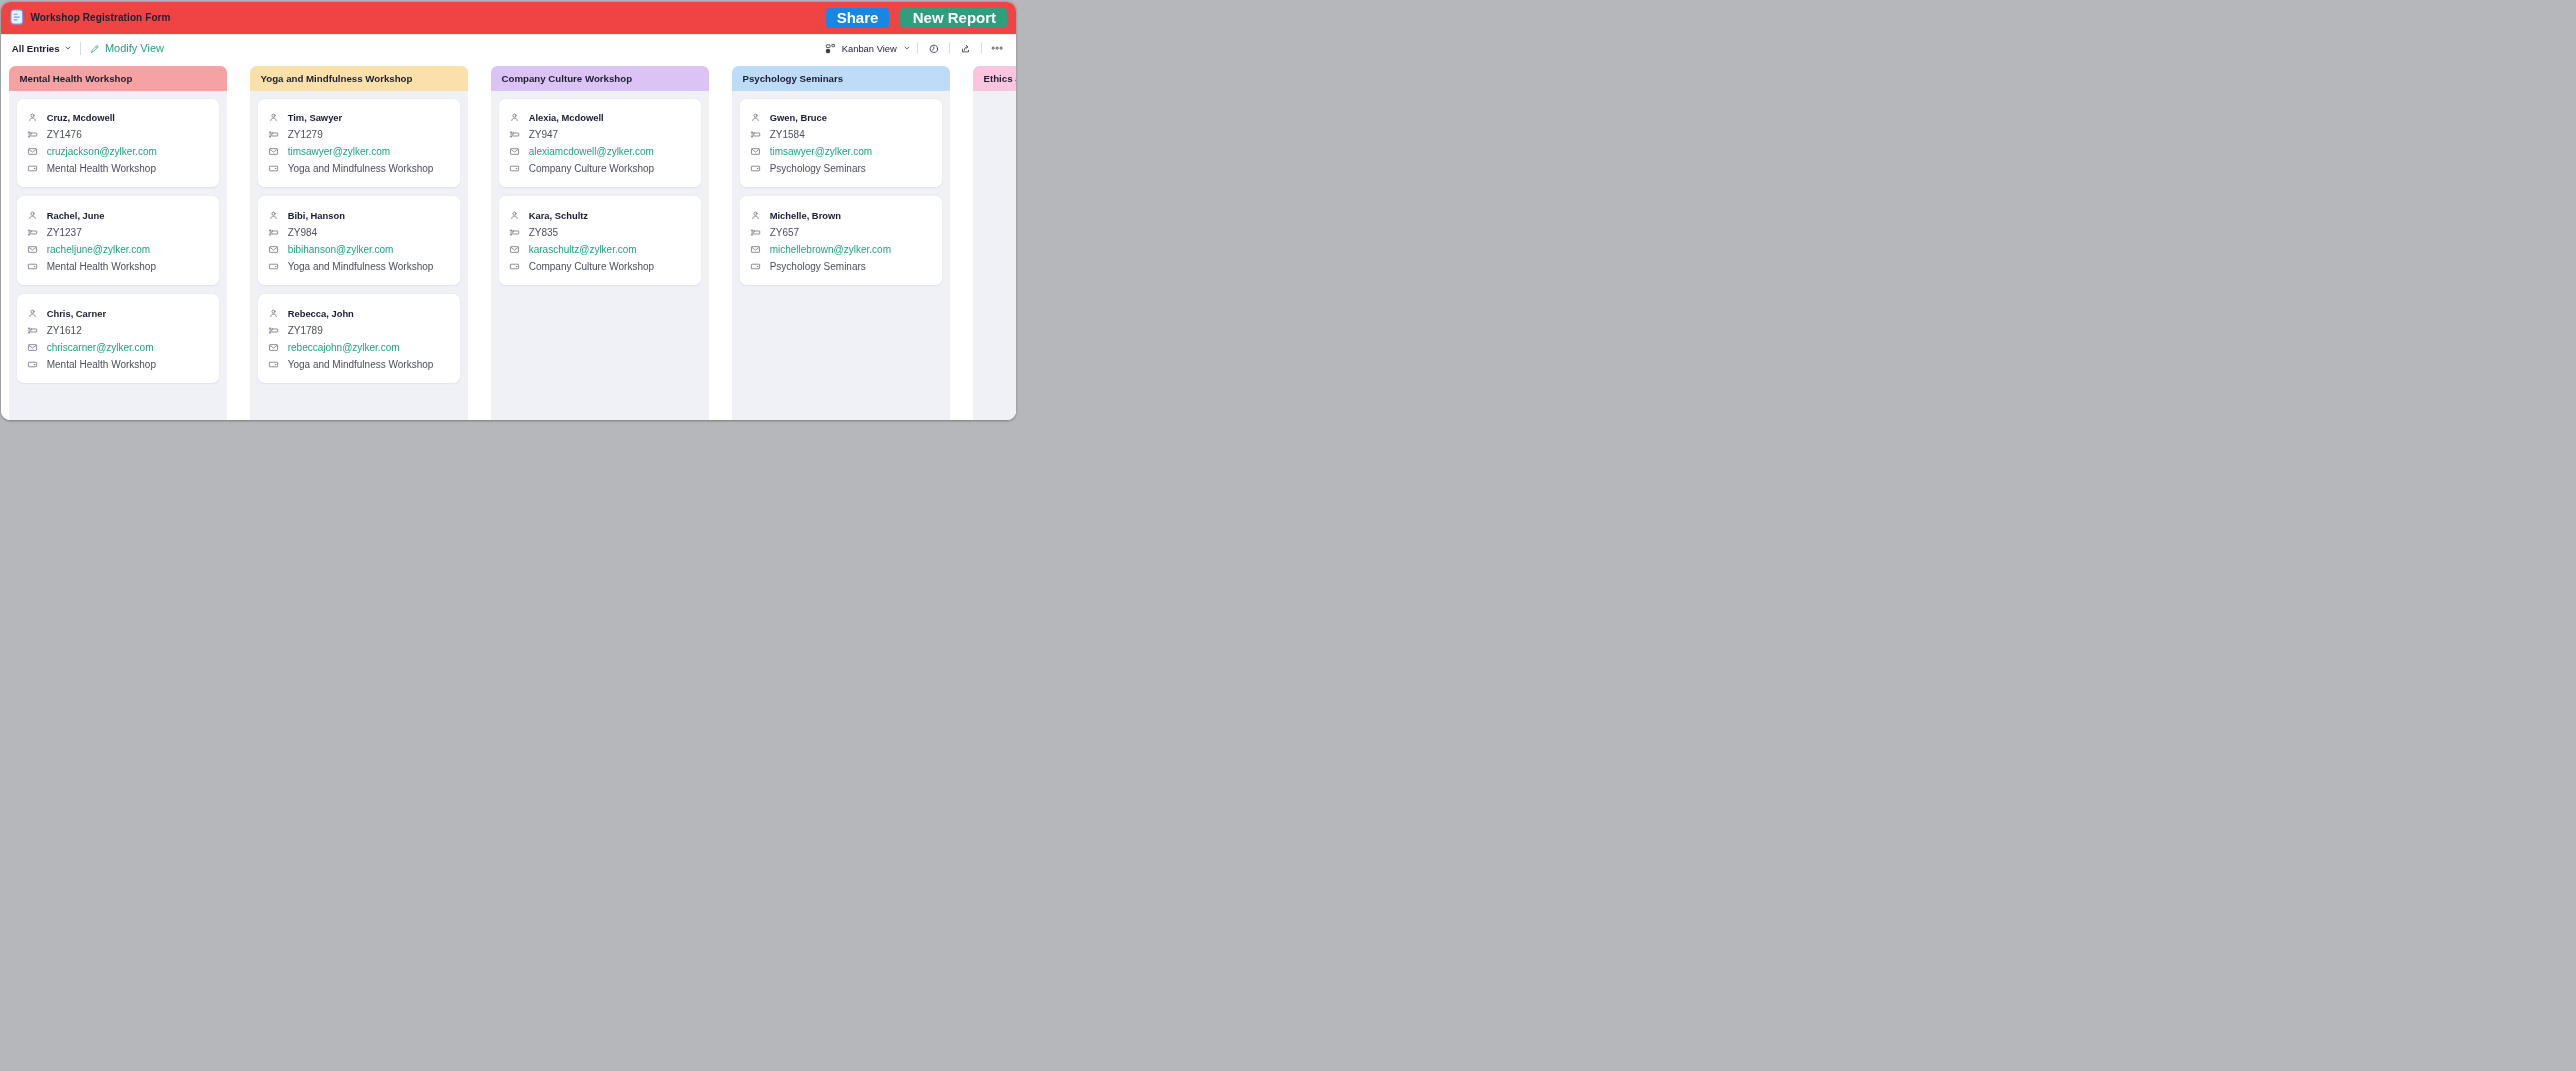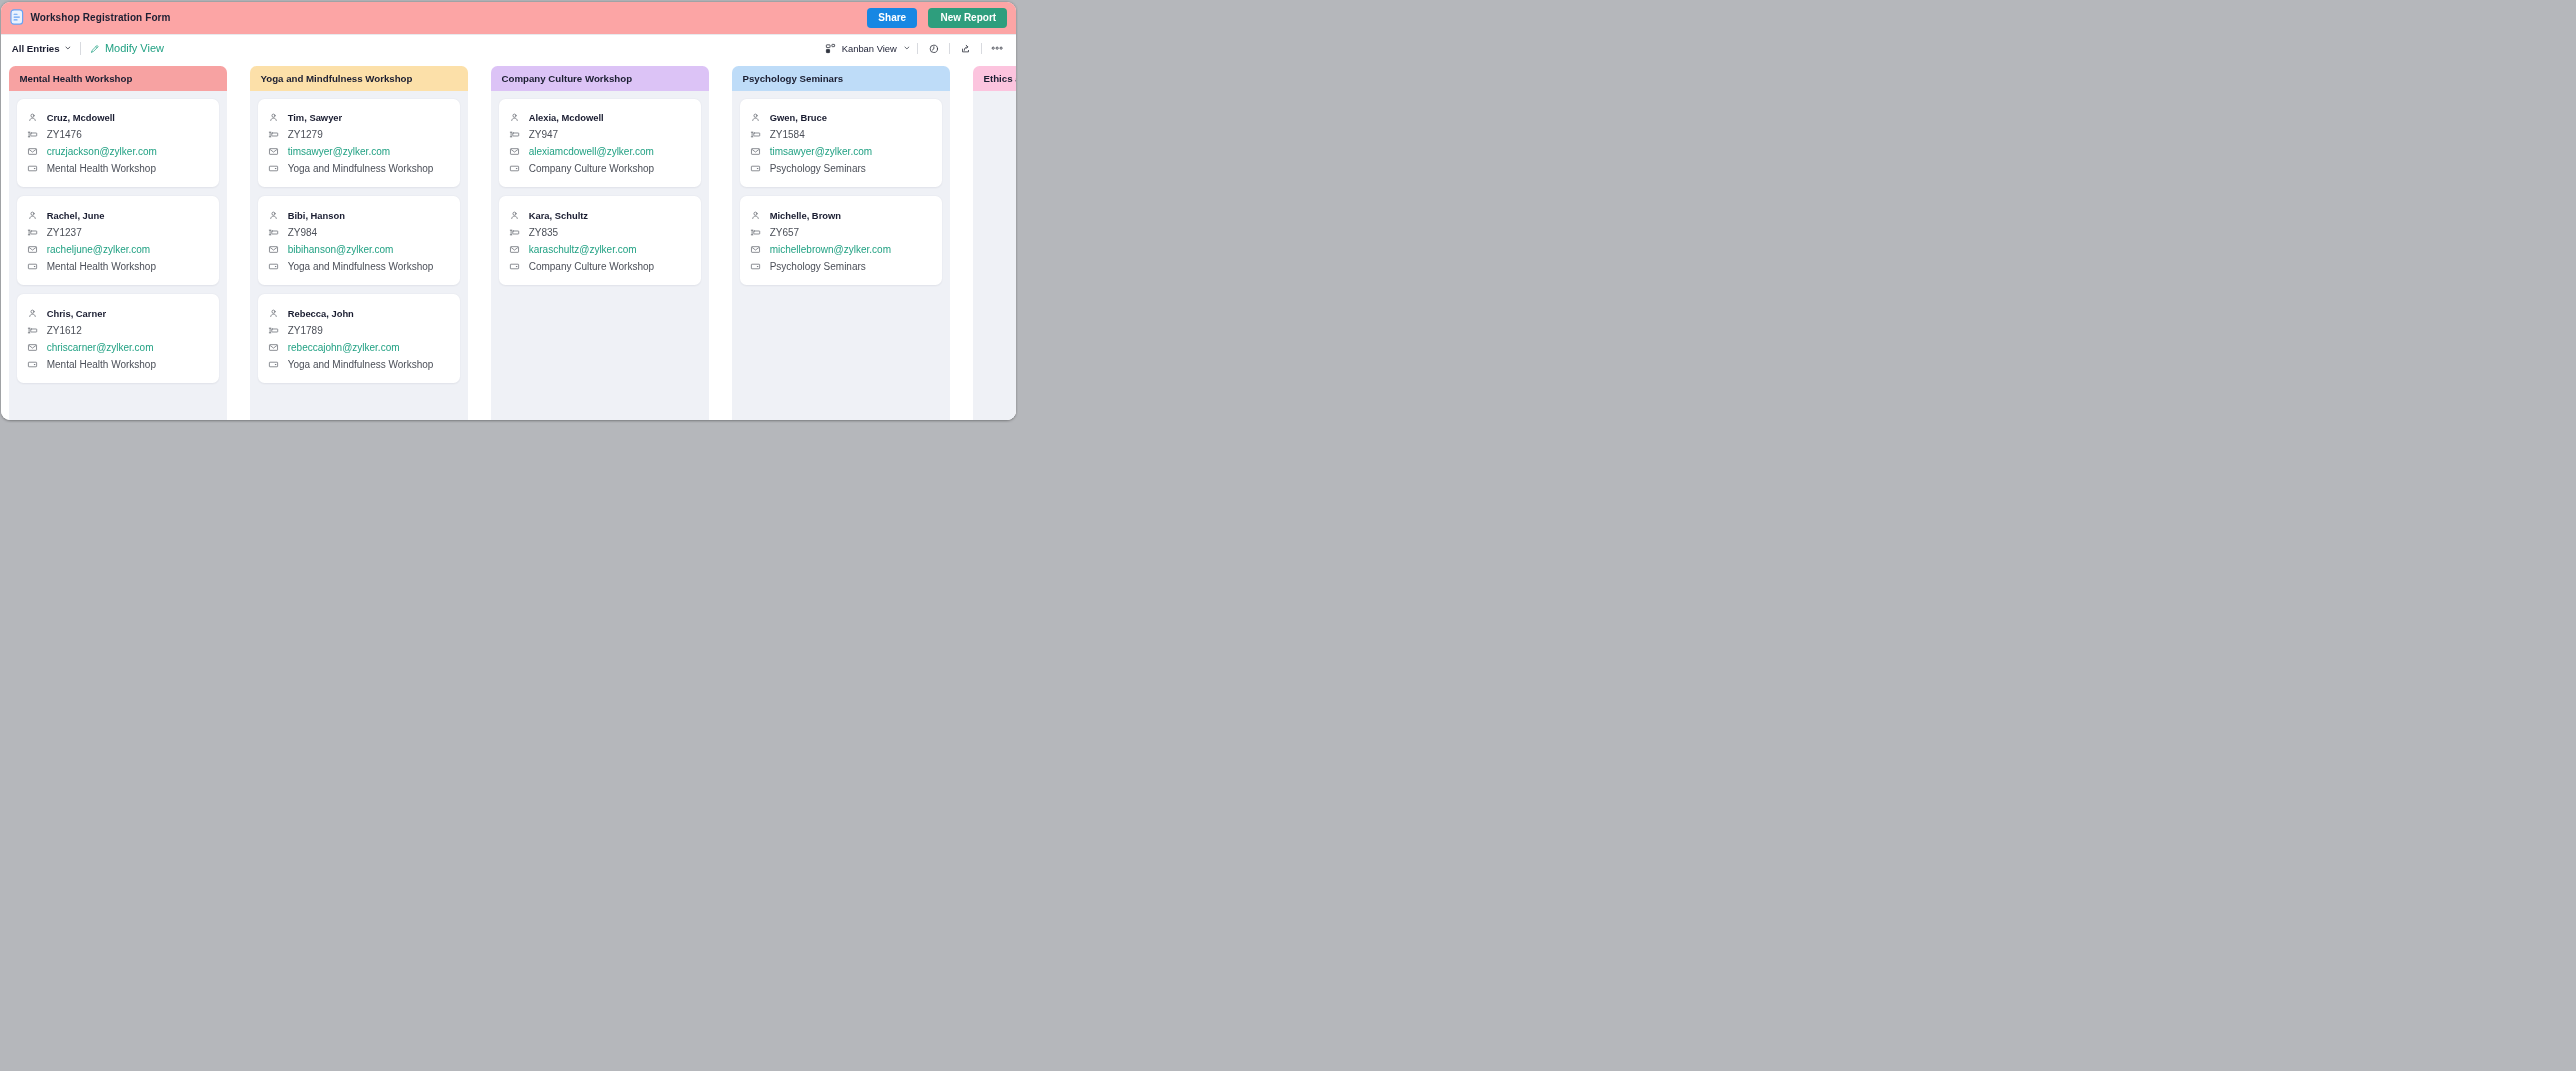--- a/index.html
+++ b/index.html
@@ -11,27 +11,27 @@
   }
   .window{
     position:absolute;left:1.3px;top:1.9px;right:1.9px;bottom:2.6px;
     background:#fff;border-radius:9px;overflow:hidden;
     box-shadow:0 0.6px 2.6px rgba(0,0,0,.35);
     display:flex;flex-direction:column;
   }
   
   .app-header{
     height:32px;flex:0 0 32px;display:flex;align-items:center;
-    padding:0 9px;border-bottom:0.6px solid #e8eaee;background:#fca5a5;
+    padding:0 9px;border-bottom:0.6px solid #e8eaee;background:#ef4444;
   }
   .app-title{font-size:10px;font-weight:700;color:#1c1f33;margin-left:6.5px;flex:1;letter-spacing:0.1px;}
   .header-actions{display:flex;align-items:center;gap:10.4px;}
   .btn{
     height:20px;border:none;border-radius:3.9px;color:#fff;
-    font-size:10px;font-weight:600;padding:0 11px;
+    font-size:15px;font-weight:600;padding:0 11px;
     font-family:inherit;cursor:pointer;display:flex;align-items:center;
   }
   .btn.share{background:var(--c-share_button);}
   .btn.newreport{background:var(--c-new_report_button);padding-left:13px;}
   
   .toolbar{height:27px;flex:0 0 27px;display:flex;align-items:center;padding:0 10.4px;background:#fff;}
   .filter{display:flex;align-items:center;gap:4px;font-size:9.7px;font-weight:700;color:#1b1e31;cursor:pointer;}
   .vdiv{width:0.6px;height:13px;background:#d8dadf;margin:0 9px;flex:0 0 0.6px;}
   .vdiv.sm{margin:0 7.1px;height:11.7px;}
   .modify{display:flex;align-items:center;gap:5.2px;color:var(--c-link);font-size:11px;font-weight:500;cursor:pointer;}

